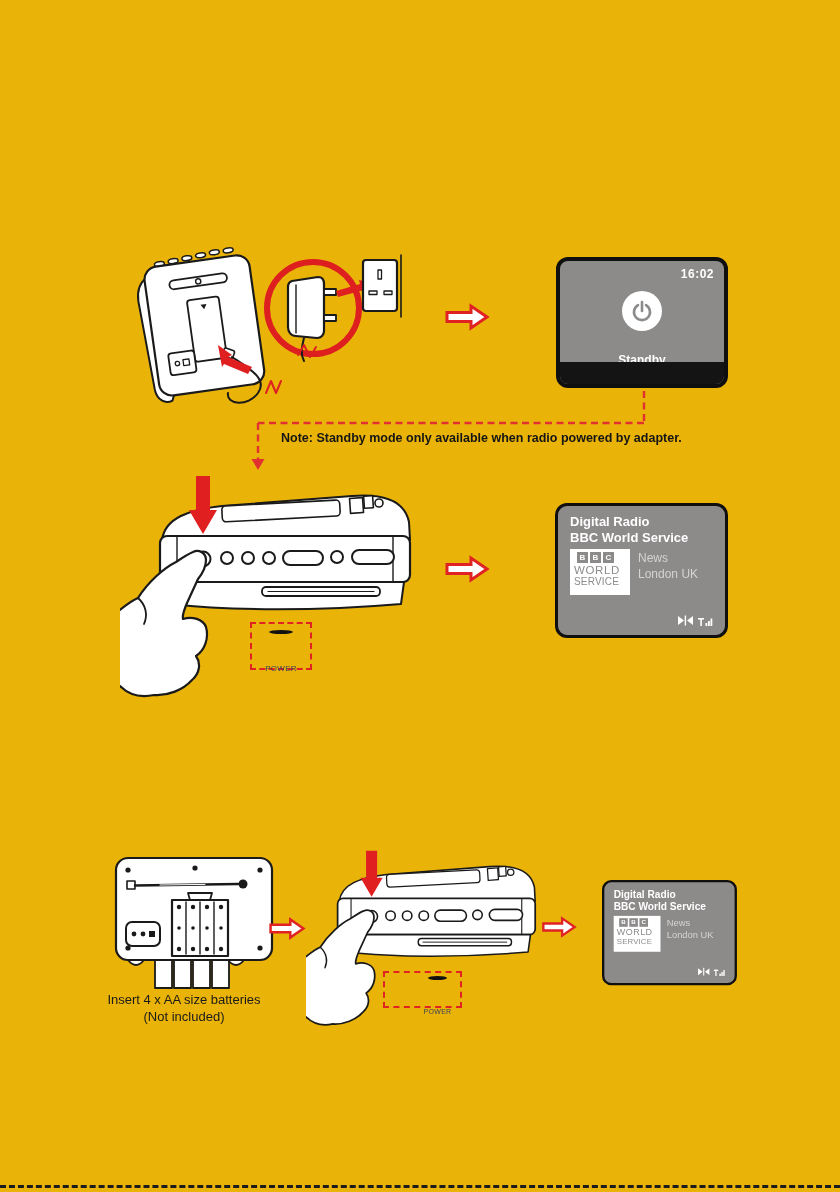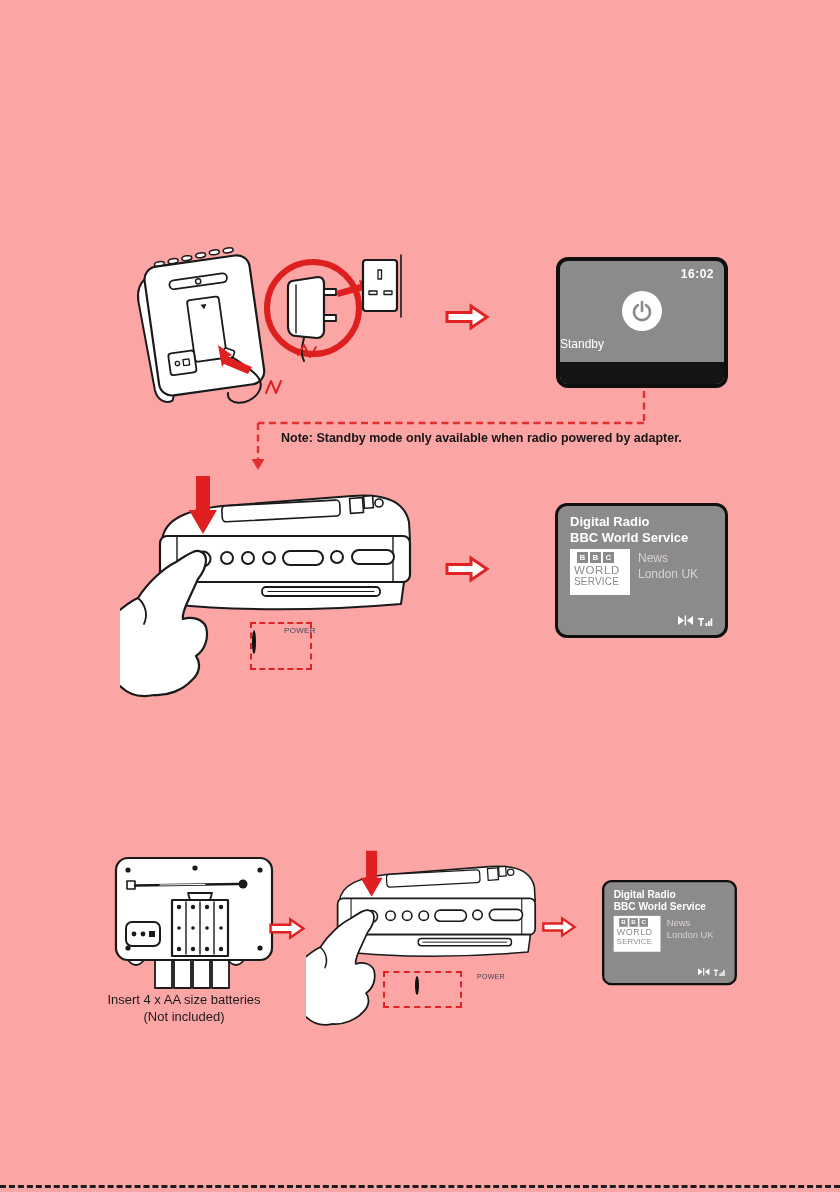--- a/index.html
+++ b/index.html
@@ -1,38 +1,38 @@
 <!DOCTYPE html>
 <html><head>
 <meta charset="utf-8">
 <style>
   html,body{margin:0;padding:0;background:#ffffff;}
   .page{
-    position:relative;width:840px;height:1192px;background:#fca5a5;
+    position:relative;width:840px;height:1192px;background:#eab308;
     font-family:"Liberation Sans", sans-serif;overflow:hidden;
   }
   .abs{position:absolute;}
 
   
   .screen{
     position:absolute;background:#8d8a8a;border:4px solid #0f0f0f;
     border-radius:12px;box-sizing:border-box;overflow:hidden;
   }
   .scr-time{
     position:absolute;top:6px;right:10px;color:#ffffff;
     font-size:12px;font-weight:bold;letter-spacing:.5px;
   }
   .pwr-circle{
     position:absolute;top:30px;left:50%;transform:translateX(-50%);
     width:40px;height:40px;background:#ffffff;border-radius:50%;
     display:flex;align-items:center;justify-content:center;
   }
   .scr-label{
-    position:absolute;top:76px;left:0;width:100%;
-    color:#ffffff;font-size:12px;font-weight:normal;
+    position:absolute;top:92px;left:0;width:100%;text-align:center;
+    color:#ffffff;font-size:12px;font-weight:bold;
   }
   .scr-bottombar{
     position:absolute;bottom:0;left:0;width:100%;height:22px;background:#141414;
   }
 
   .dab{padding:8px 0 0 12px;}
   .dab-line1,.dab-line2{color:#ffffff;font-size:13px;font-weight:bold;line-height:16px;}
   .dab-row{display:flex;margin-top:3px;gap:8px;align-items:flex-start;}
   .bbc-logo{width:60px;height:46px;background:#ffffff;box-sizing:border-box;padding:3px 0 0 4px;}
   .bbc-blocks{display:flex;gap:2px;margin-left:3px;}
@@ -53,21 +53,21 @@
     font-size:12.5px;font-weight:bold;white-space:nowrap;text-align:center;
   }
   .battery-caption{
     position:absolute;left:94px;top:991px;width:180px;text-align:center;
     color:#1a1a1a;font-size:13px;line-height:17px;
   }
 
   
   .pwr-callout{
     position:absolute;border:2.5px dashed #e02222;box-sizing:border-box;
-    display:flex;flex-direction:row;gap:28px;
+    display:flex;flex-direction:column;align-items:center;gap:28px;
   }
   .pwr-callout .btn-circle{
     background:#ffffff;border:2.5px solid #111;border-radius:50%;box-sizing:border-box;
   }
   .pwr-callout .pwr-label{color:#3d4356;letter-spacing:.3px;}
 
   .bottom-scan-line{
     position:absolute;left:0;top:1185px;width:840px;height:0;
     border-top:3px dashed #1c1c1c;
   }

